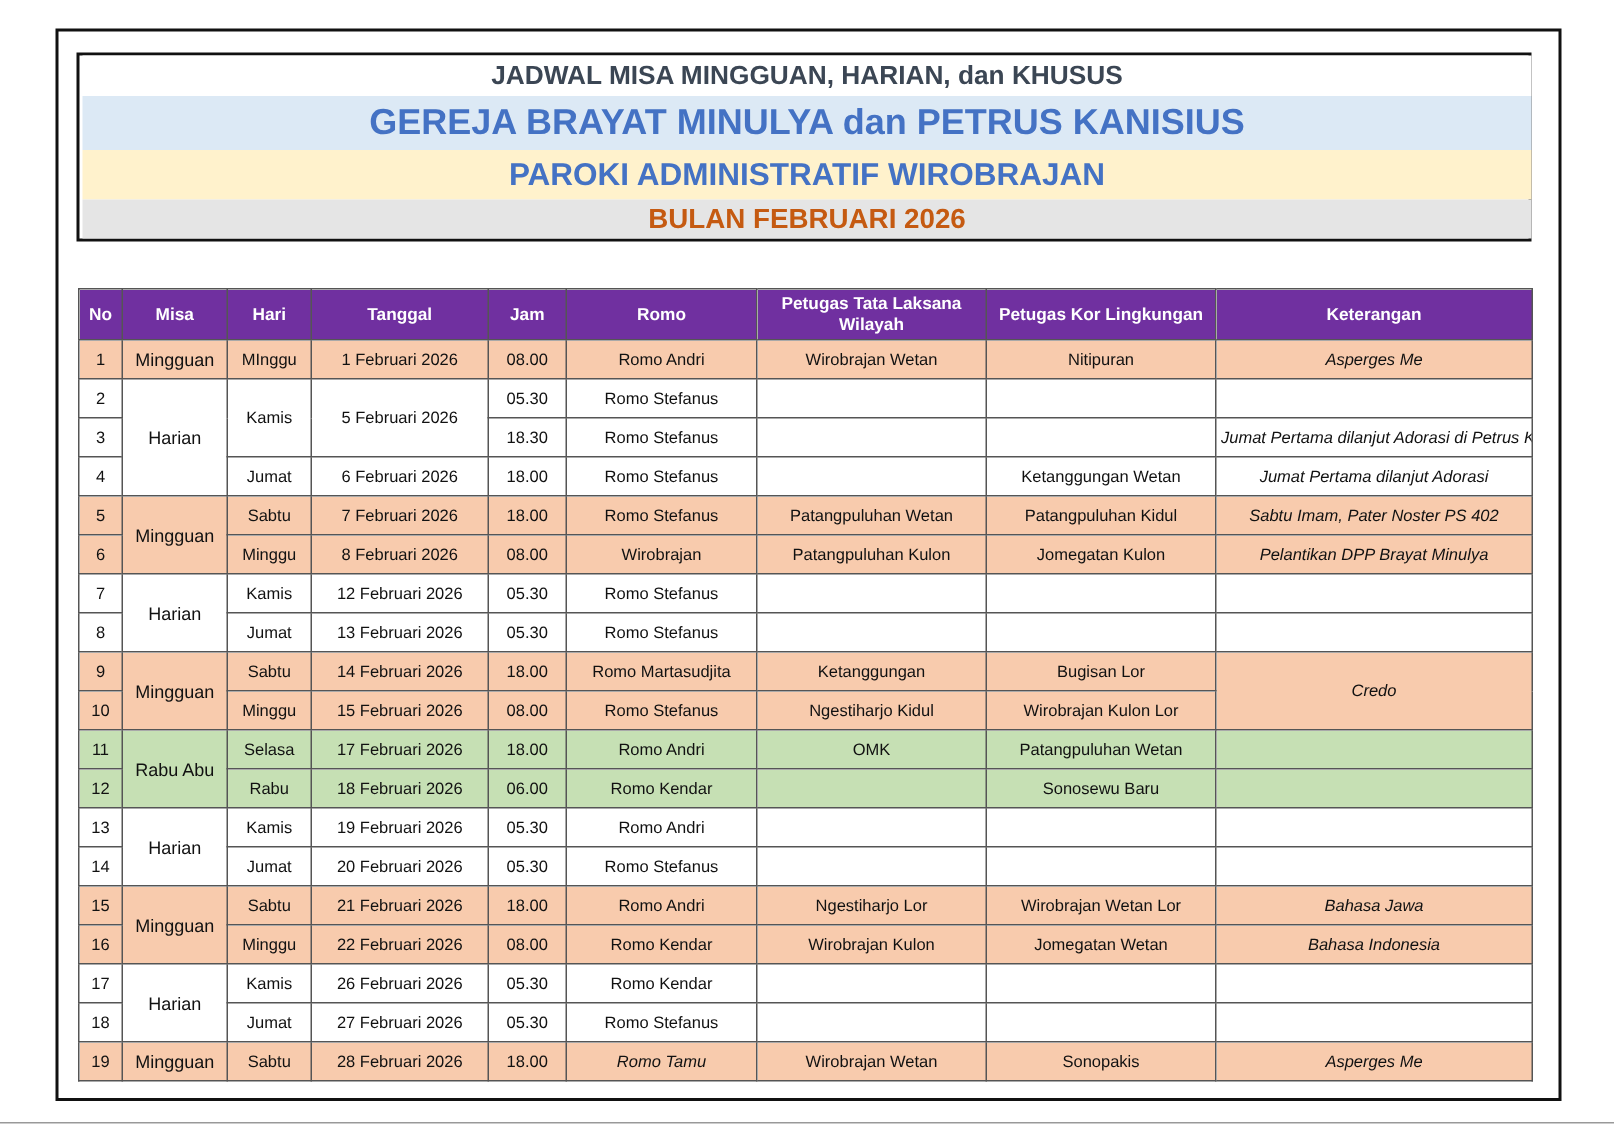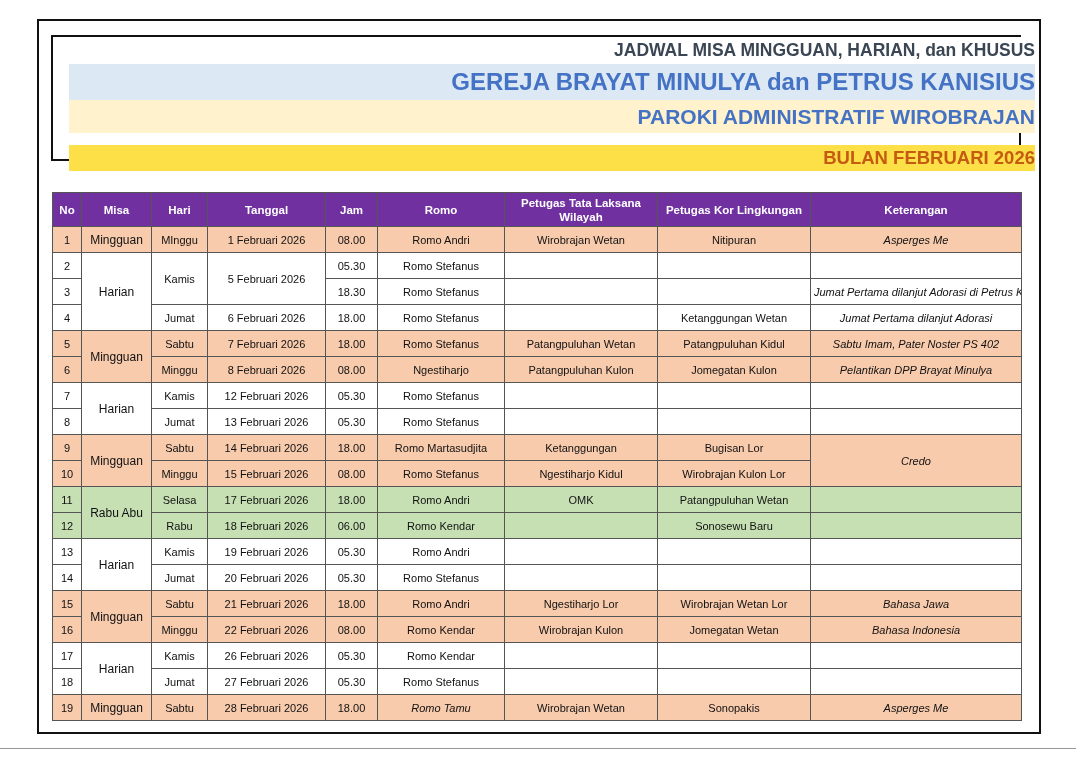--- a/index.html
+++ b/index.html
@@ -1,23 +1,23 @@
 <!DOCTYPE html>
 <html><head>
 <meta charset="utf-8">
 <style>
   html, body { margin:0; padding:0; background:#ffffff; }
   body { width:1076px; height:757px; position:relative; overflow:hidden; font-family:"Liberation Sans", sans-serif; }
   .outer-frame { position:absolute; left:37px; top:19px; width:1000px; height:711px; border:2px solid #111; box-sizing:content-box; }
   .title-box { position:absolute; left:51px; top:35px; width:966px; height:122px; border:2px solid #111; }
-  .title-row { position:absolute; left:16px; width:100%; text-align:right; font-weight:bold; white-space:nowrap; }
+  .title-row { position:absolute; left:2px; width:100%; text-align:center; font-weight:bold; white-space:nowrap; }
   .t1 { top:0; height:27px; line-height:27px; font-size:17.5px; color:#3b4654; background:#ffffff; }
   .t2 { top:27px; height:36px; line-height:36px; font-size:24px; color:#4472c4; background:#dce9f5; }
   .t3 { top:63px; height:33px; line-height:33px; font-size:21px; color:#4472c4; background:#fff2cc; }
-  .t4 { top:96px; height:26px; line-height:26px; font-size:18.5px; color:#c55a11; background:#fde047;margin-top:12px; }
+  .t4 { top:96px; height:26px; line-height:26px; font-size:18.5px; color:#c55a11; background:#e5e5e5; }
 
   table.sched { position:absolute; left:52px; top:192px; border-collapse:collapse; table-layout:fixed; width:969px; font-size:11px; color:#111;border-radius:17px; }
   table.sched th, table.sched td { border:1px solid #555; text-align:center; vertical-align:middle; padding:0 3px; overflow:hidden; white-space:nowrap; }
   table.sched th { background:#7030a0; color:#ffffff; font-weight:bold; height:33px; font-size:11.5px; line-height:14px; white-space:normal; }
   table.sched td { height:25px; }
   td.ket { text-align:left; font-style:italic; white-space:normal; line-height:16px;margin-top:44px; }
   td.misa { font-size:12px; }
   .peach td { background:#f8cbad; }
   .white td { background:#ffffff; }
   .green td { background:#c6e0b4; }
@@ -118,21 +118,21 @@
       <td>Patangpuluhan Wetan</td>
       <td>Patangpuluhan Kidul</td>
       <td class="ket">Sabtu Imam, Pater Noster PS 402</td>
     </tr>
 
     <tr class="peach">
       <td>6</td>
       <td>Minggu</td>
       <td>8 Februari 2026</td>
       <td>08.00</td>
-      <td>Ngestiharjo</td>
+      <td>Wirobrajan</td>
       <td>Patangpuluhan Kulon</td>
       <td>Jomegatan Kulon</td>
       <td class="ket">Pelantikan DPP  Brayat Minulya</td>
     </tr>
 
     <tr class="white">
       <td>7</td>
       <td class="misa" rowspan="2">Harian</td>
       <td>Kamis</td>
       <td>12 Februari 2026</td>

